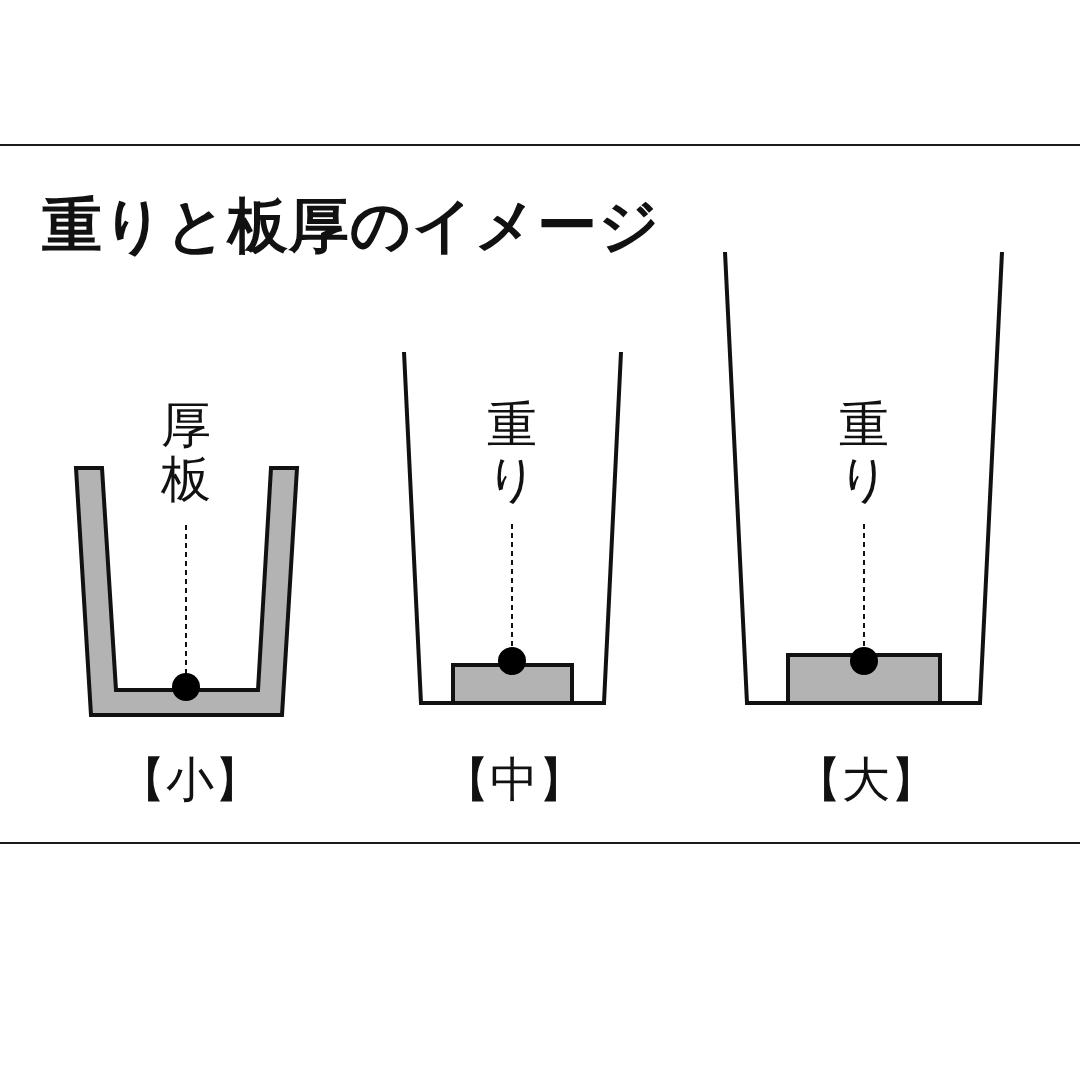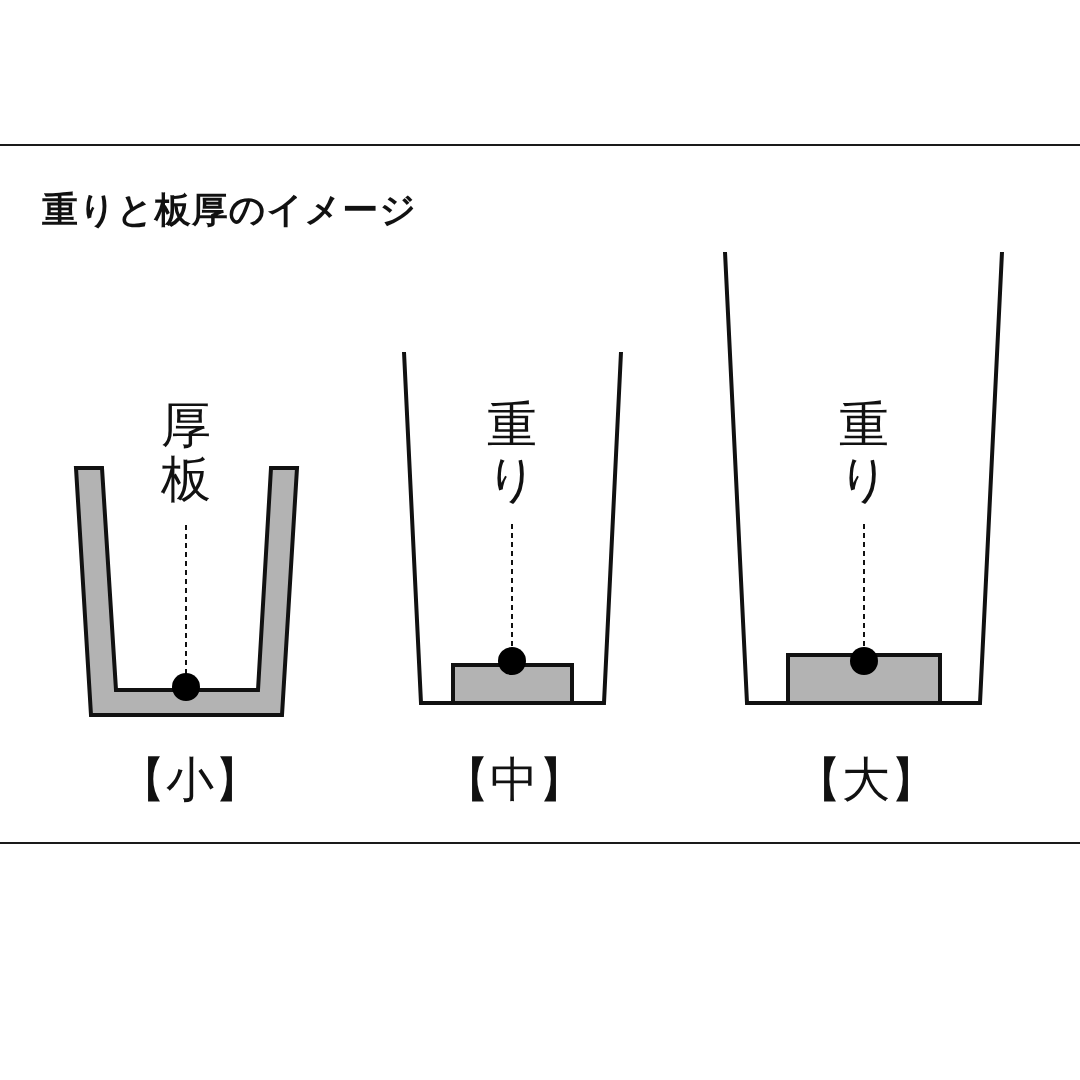--- a/index.html
+++ b/index.html
@@ -1,19 +1,19 @@
 <!DOCTYPE html>
 <html><head>
 <meta charset="utf-8">
 <style>
   html, body { margin:0; padding:0; background:#ffffff; }
   body { width:1080px; height:1080px; position:relative; overflow:hidden;
          font-family: "DejaVu Sans", "Liberation Sans", sans-serif; }
   .rule { position:absolute; left:0; width:1080px; height:2px; background:#1a1a1a; }
-  .title { position:absolute; left:42px; top:186px; font-size:36px; font-weight:bold;
+  .title { position:absolute; left:42px; top:186px; font-size:60px; font-weight:bold;
            color:#111; letter-spacing:1px; white-space:nowrap; }
   svg.diagram { position:absolute; left:0; top:0; }
   .vlabel { position:absolute; font-size:50px; color:#111; line-height:54px;
             text-align:center; width:60px; }
   .size-label { position:absolute; top:748px; font-size:48px; color:#111; white-space:nowrap; }
 </style>
 </head>
 <body>
 
 <div class="rule" style="top:144px;"></div>

